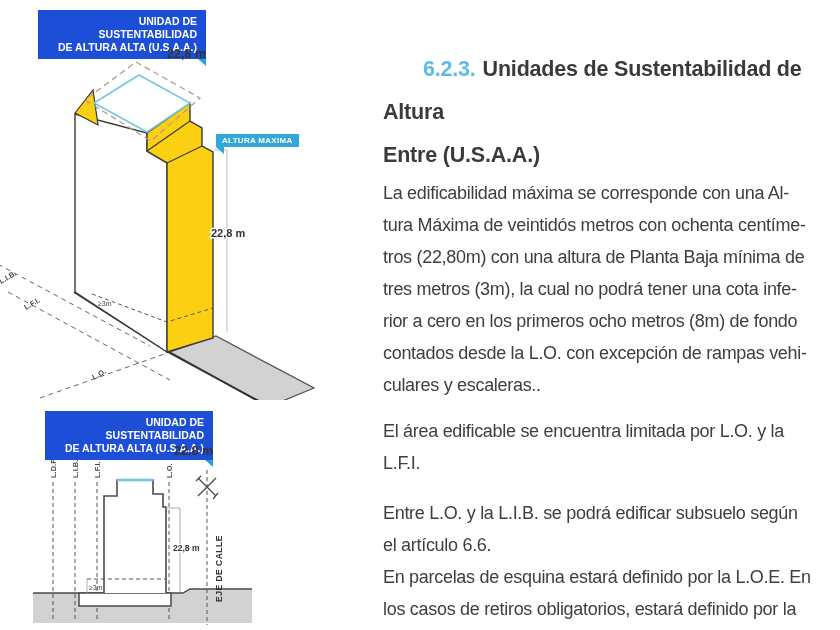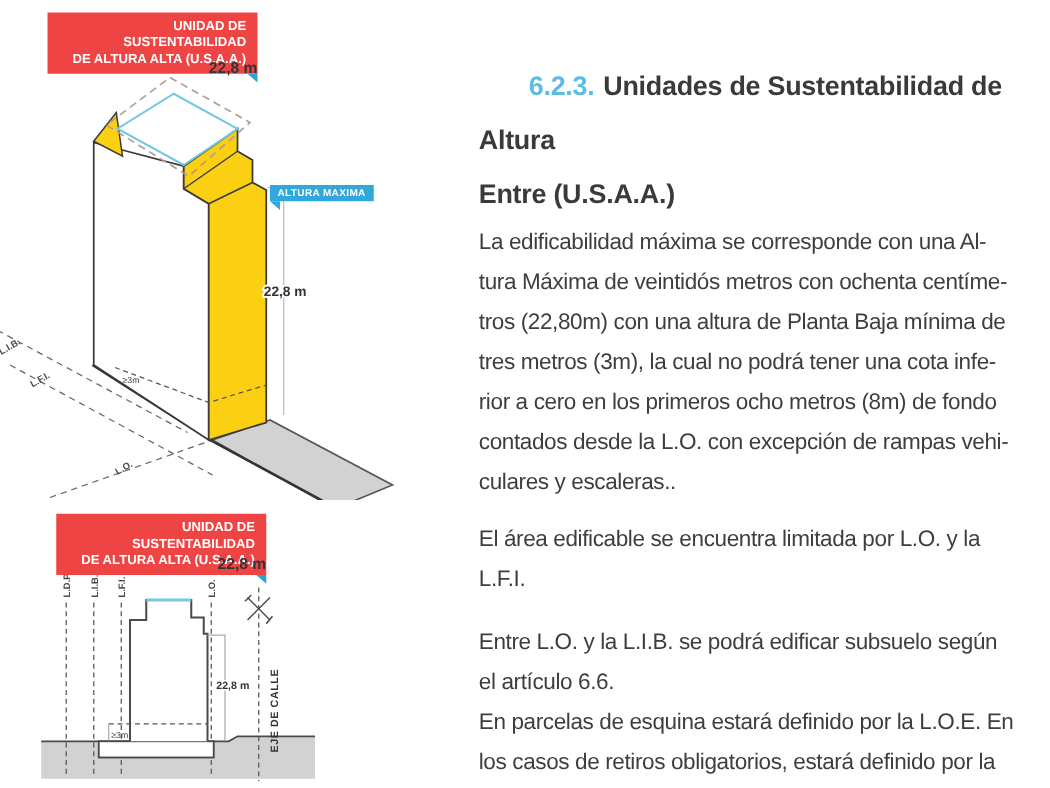--- a/index.html
+++ b/index.html
@@ -1,20 +1,20 @@
 <!DOCTYPE html>
 <html><head>
 <meta charset="utf-8">
 <style>
   html,body{margin:0;padding:0;background:#fff;}
   .page{position:relative;width:840px;height:630px;background:#ffffff;overflow:hidden;
         font-family:"Liberation Sans",sans-serif;color:#3d3d3d;}
 
   
-  .uslabel{position:absolute;background:#ef4444;color:#fff;font-weight:bold;
+  .uslabel{position:absolute;background:#1d4ed8;color:#fff;font-weight:bold;
            font-size:10.5px;line-height:13px;text-align:right;padding:5px 9px;width:150px;}
   .uslabel::after{content:"";position:absolute;right:0;top:100%;width:0;height:0;
            border-top:7px solid #2BA3D8;border-left:8px solid transparent;}
   .uslabel-value{position:absolute;width:168px;text-align:right;font-weight:bold;
            font-size:12.5px;color:#333;}
 
   .am-tag{position:absolute;background:#31A8DC;color:#fff;font-weight:bold;
           font-size:8px;line-height:13px;padding:0 6px;letter-spacing:.3px;}
   .am-tag::before{content:"";position:absolute;left:0;top:100%;width:0;height:0;
           border-right:8px solid #31A8DC;border-bottom:7px solid transparent;}
@@ -79,21 +79,21 @@
     <text class="dlabel" transform="translate(26,310) rotate(-30)">L.F.I.</text>
     <text class="dlabel" transform="translate(94,380) rotate(-30)">L.O.</text>
   </svg>
 
   <div class="uslabel" style="left:38px;top:10px;">
     <div>UNIDAD DE SUSTENTABILIDAD</div>
     <div>DE ALTURA ALTA (U.S.A.A.)</div>
   </div>
   <div class="uslabel-value" style="left:38px;top:47px;">22,8 m</div>
 
-  <div class="am-tag" style="left:216px;top:148px;">ALTURA MAXIMA</div>
+  <div class="am-tag" style="left:216px;top:134px;">ALTURA MAXIMA</div>
 
   <svg style="top:400px" width="370" height="230" viewBox="0 400 370 230">
 
     <polygon points="33,593 183,593 190,589 252,589 252,623 33,623" fill="#D2D2D2"></polygon>
     <path d="M 33 593 L 183 593 L 190 589 L 252 589" stroke="#4a4a4a" stroke-width="1.4" fill="none"></path>
 
     <g stroke="#555" stroke-width="1" stroke-dasharray="4,3" fill="none">
       <path d="M 53 482 L 53 622"></path>
       <path d="M 75 482 L 75 622"></path>
       <path d="M 97 482 L 97 622"></path>

